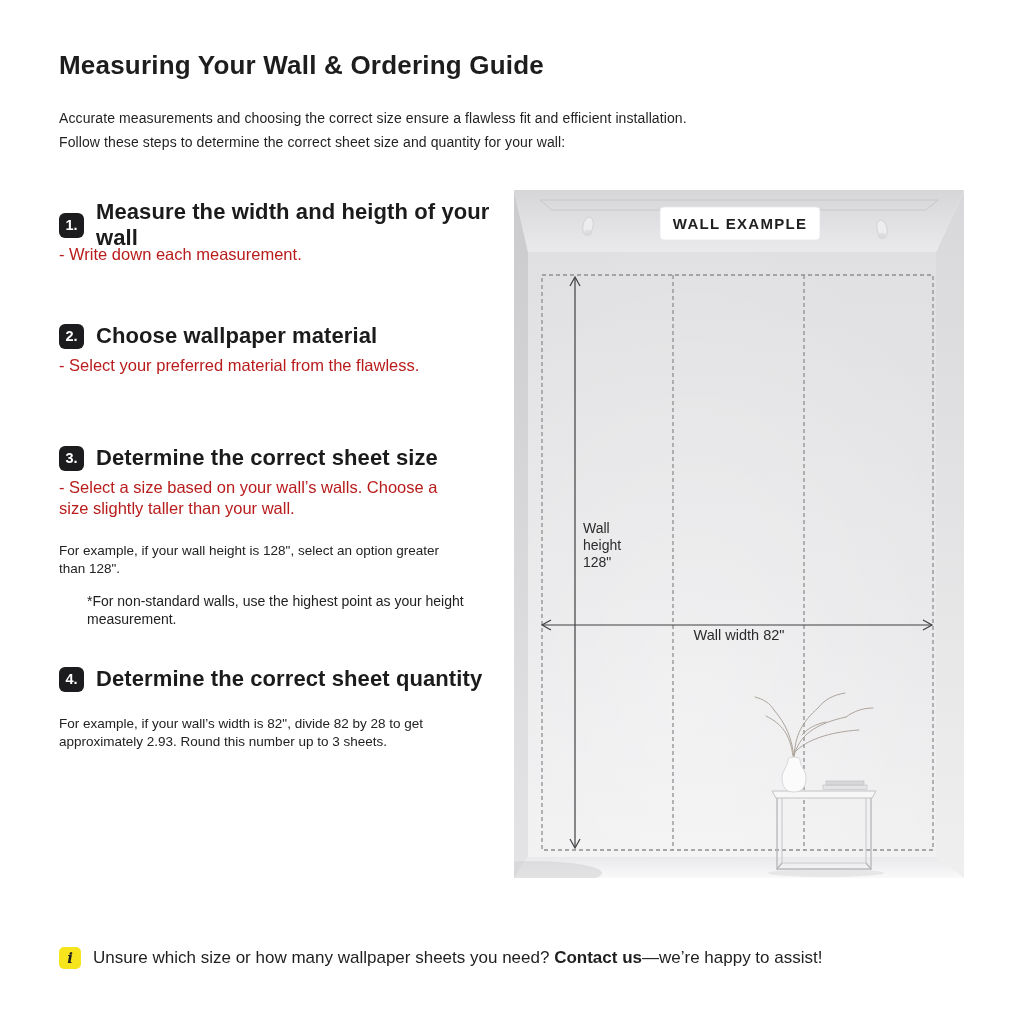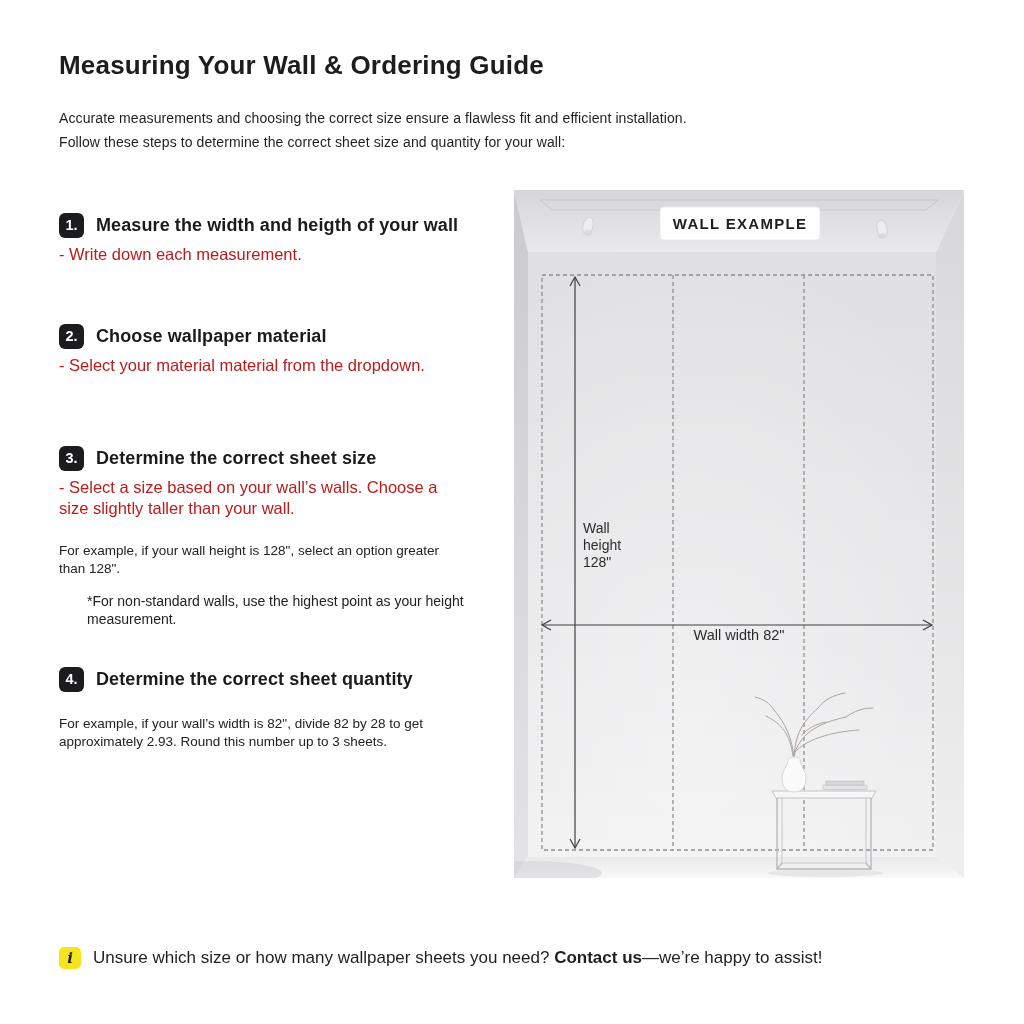--- a/index.html
+++ b/index.html
@@ -18,21 +18,21 @@
   }
   .line{white-space:nowrap;}
   .step{position:absolute;left:59px;width:470px;}
   .step-1{top:212px}.step-2{top:323px}.step-3{top:445px}.step-4{top:666px}
   .step-head{display:flex;align-items:center;gap:12px;height:26px;}
   .badge{
     width:25px;height:25px;border-radius:6px;background:#1c1c1e;
     color:#fff;font-weight:700;font-size:14.5px;
     display:flex;align-items:center;justify-content:center;flex:0 0 auto;
   }
-  .step-heading{font-size:18px;font-weight:700;color:#1b1b1b;letter-spacing:.1px;}
+  .step-heading{font-size:22px;font-weight:700;color:#1b1b1b;letter-spacing:.1px;}
   .step-body{margin-top:6px;font-size:16.5px;line-height:21px;color:#b91c1c;}
   .step-example{margin-top:23px;font-size:13.5px;line-height:17.5px;color:#222;}
   .step-footnote{margin-top:16px;font-size:14px;line-height:17.5px;color:#222;margin-left:28px;}
   .footer{position:absolute;left:59px;top:946px;display:flex;align-items:flex-start;}
   .info-badge{
     width:22px;height:22px;margin-top:1px;border-radius:5px;background:#f6e51c;
     display:flex;align-items:center;justify-content:center;
     font-family:"DejaVu Serif",serif;font-style:italic;font-weight:700;
     font-size:15px;color:#1f1f1f;flex:0 0 auto;
   }
@@ -60,21 +60,21 @@
     <div class="line">- Write down each measurement.</div>
   </div>
 </div>
 
 <div class="step step-2">
   <div class="step-head">
     <div class="badge">2.</div>
     <div class="step-heading">Choose wallpaper material</div>
   </div>
   <div class="step-body">
-    <div class="line">- Select your material material from the dropdown.</div>
+    <div class="line">- Select your preferred material from the flawless.</div>
   </div>
 </div>
 
 <div class="step step-3">
   <div class="step-head">
     <div class="badge">3.</div>
     <div class="step-heading">Determine the correct sheet size</div>
   </div>
   <div class="step-body">
     <div class="line">- Select a size based on your wall’s walls. Choose a</div>

